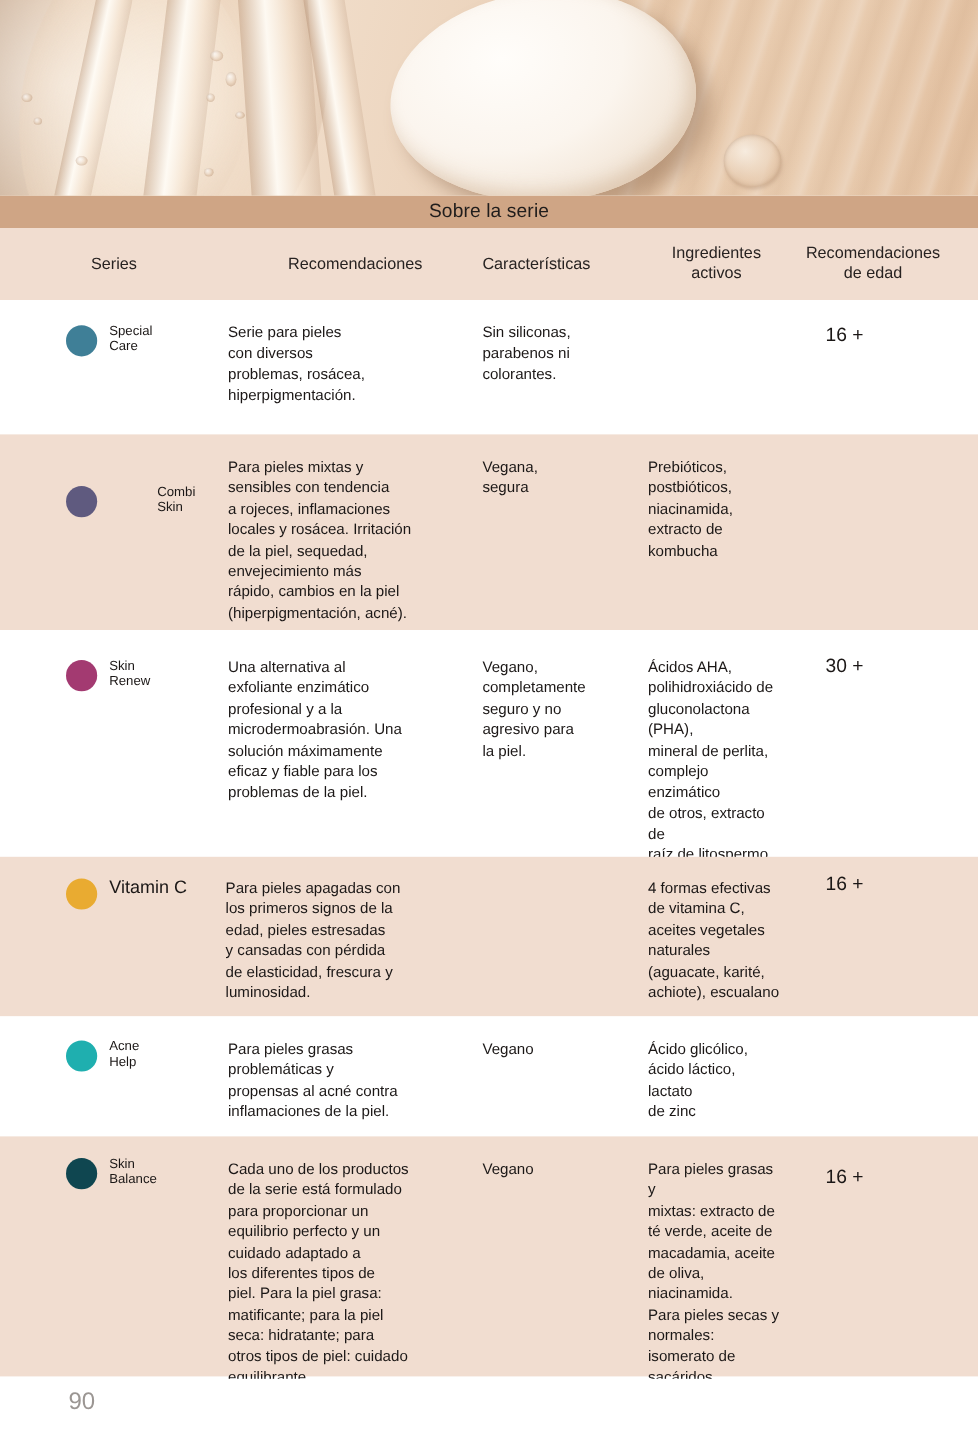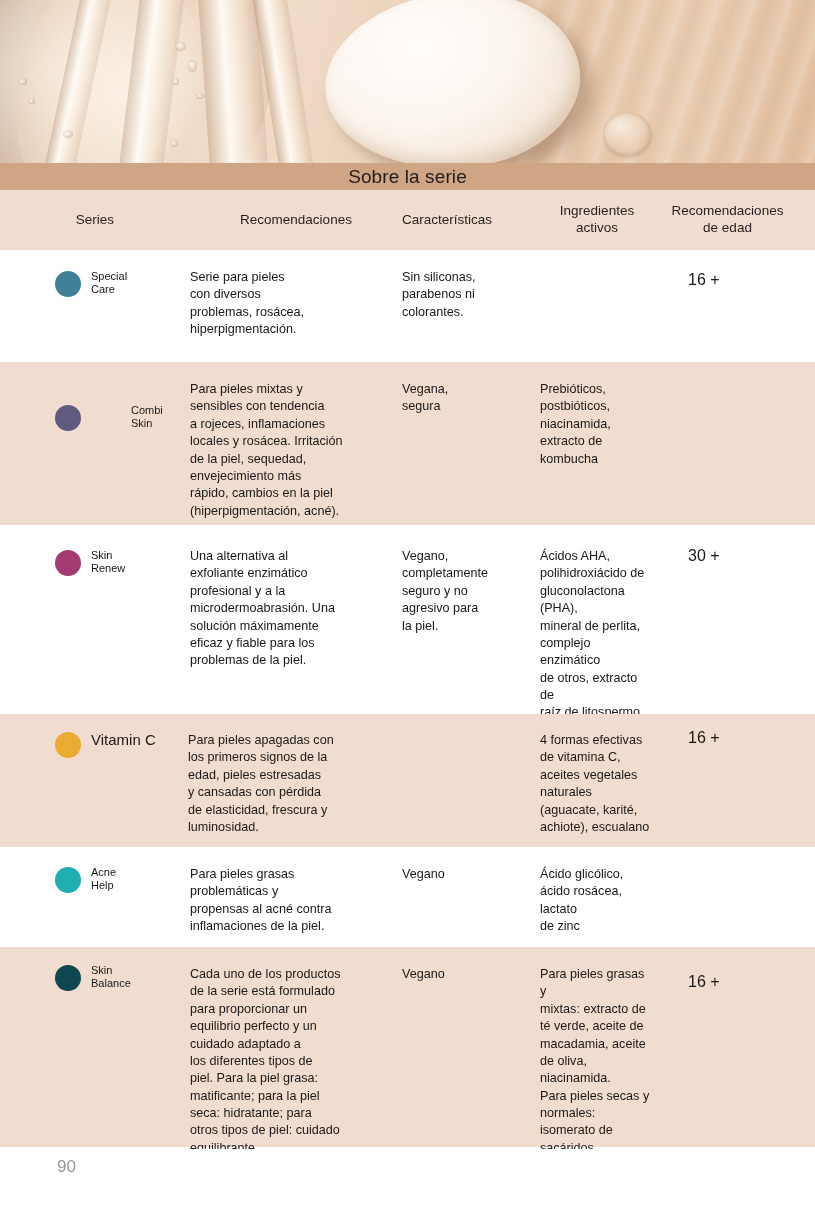--- a/index.html
+++ b/index.html
@@ -103,21 +103,21 @@
   
   .title-bar {
     width: 815px;
     height: 27px;
     background: #cfa585;
     display: flex;
     align-items: center;
     justify-content: center;
   }
   .title-bar-text {
-    font-size: 19px;
+    font-size: 16px;
     color: #201d1c;
     letter-spacing: .1px;
   }
 
   
   .table { width: 815px; }
 
   .thead {
     background: #f1ddd0;
     display: flex;
@@ -229,21 +229,21 @@
     left: 0;
     bottom: 0;
     width: 815px;
     height: 62px;
     background: #ffffff;
   }
   .page-num {
     position: absolute;
     left: 57px;
     top: 8px;
-    font-size: 17px;
+    font-size: 20px;
     color: #9b9693;
     text-align: center;
   }
 </style>
 </head>
 <body>
 
 <div class="hero">
   <div class="hero-bg"></div>
   <div class="hero-bands"></div>
@@ -423,21 +423,21 @@
         <div class="cell">Para pieles grasas
 problemáticas y
 propensas al acné contra
 inflamaciones de la piel.</div>
       </div>
     <div class="c-carac">
         <div class="cell">Vegano</div>
       </div>
     <div class="c-ingr">
         <div class="cell">Ácido glicólico,
-ácido rosácea, lactato
+ácido láctico, lactato
 de zinc</div>
       </div>
   </div>
 
   <div class="row shaded r-balance">
     <div class="c-series">
       <span class="dot" style="background:#0f4650"></span>
       <span class="series-name">Skin
 Balance</span>
     </div>

